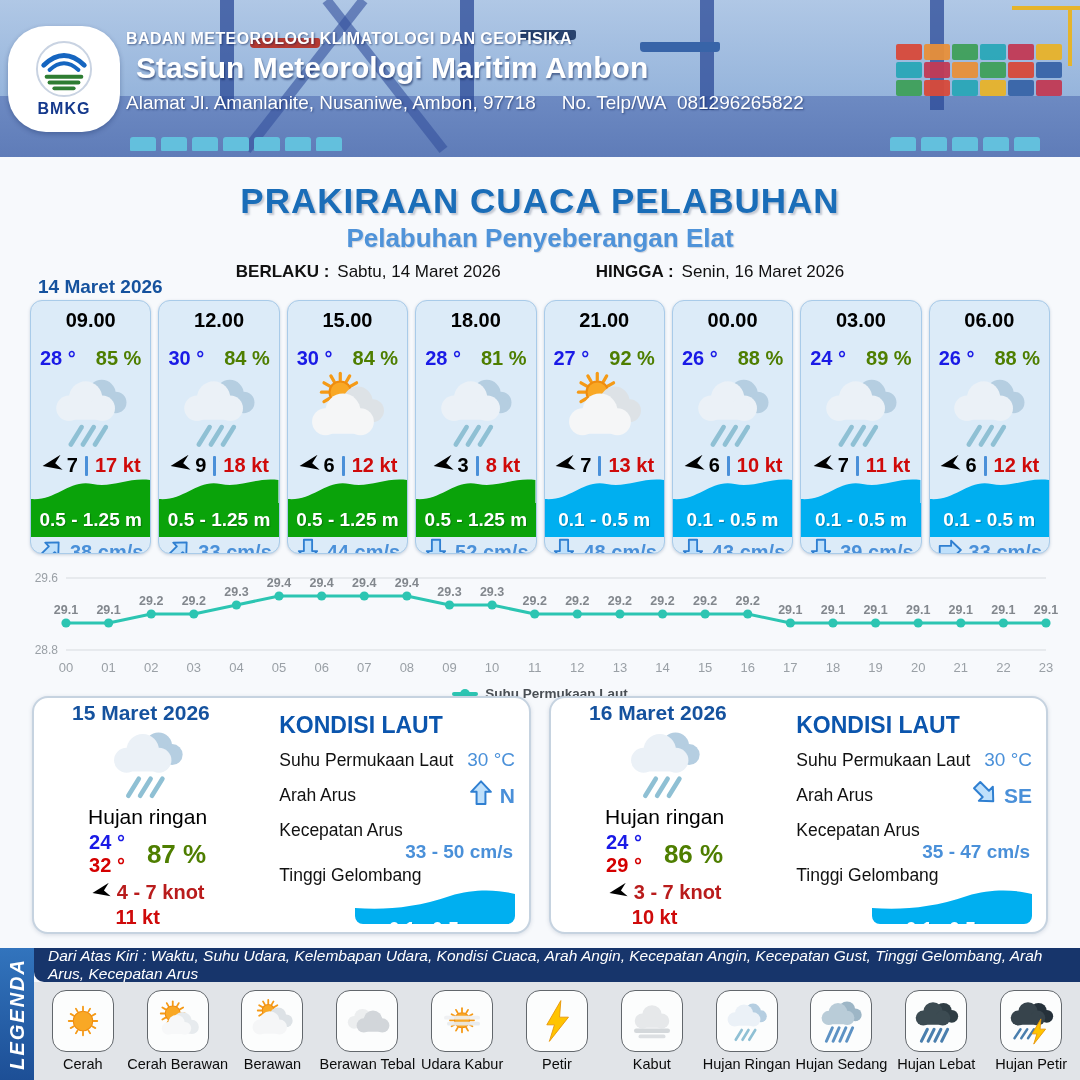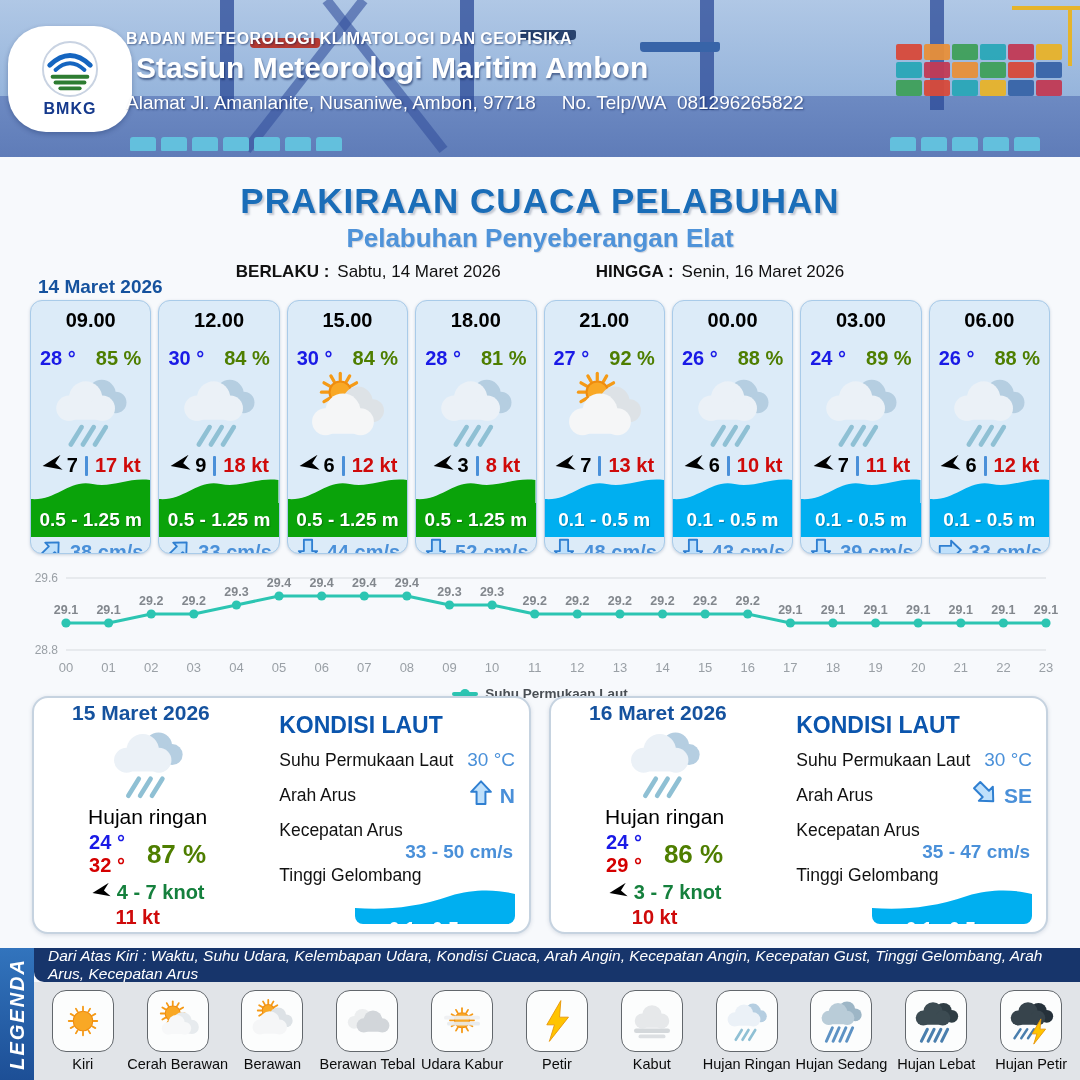--- a/index.html
+++ b/index.html
@@ -12,21 +12,21 @@
   .hdr-sky{position:absolute;left:0;top:0;width:100%;height:96px;background:linear-gradient(180deg,#b9d0ea,#9dbce0);opacity:.85;}
   .hdr-mull{position:absolute;top:0;width:14px;height:110px;background:#2b4a97;opacity:.75;}
   .hdr-diag{position:absolute;top:-20px;width:10px;height:190px;background:#34509d;opacity:.6;}
   .ship{position:absolute;height:10px;border-radius:2px 2px 4px 4px;}
   .containers{position:absolute;right:18px;top:44px;display:grid;grid-template-columns:repeat(6,26px);grid-auto-rows:16px;gap:2px;opacity:.95;}
   .containers div{border-radius:2px;}
   .crane{position:absolute;right:8px;top:6px;width:4px;height:60px;background:#e5b42c;}
   .crane:before{content:"";position:absolute;left:-56px;top:0;width:70px;height:4px;background:#e5b42c;}
   .chairs{position:absolute;bottom:6px;display:flex;gap:5px;}
   .chairs div{width:26px;height:14px;background:#63c0dd;border-radius:3px 3px 1px 1px;}
-  .logo-pill{position:absolute;left:8px;top:26px;width:124px;height:106px;background:#fff;border-radius:38px;
+  .logo-pill{position:absolute;left:8px;top:26px;width:112px;height:106px;background:#fff;border-radius:38px;
      display:flex;flex-direction:column;align-items:center;justify-content:center;box-shadow:0 2px 5px rgba(10,30,80,.3);}
   .logo-txt{font-weight:bold;font-size:16px;color:#15398c;letter-spacing:1px;margin-top:2px;}
   .hdr-text{position:absolute;left:126px;top:30px;color:#fff;}
   .hdr-agency{font-size:16px;font-weight:bold;letter-spacing:.4px;text-shadow:1px 1px 2px rgba(10,30,80,.55);}
   .hdr-station{font-size:30px;font-weight:bold;margin-top:3px;margin-left:10px;text-shadow:1px 2px 2px rgba(10,30,80,.55);}
   .hdr-addr{font-size:19px;margin-top:7px;text-shadow:1px 1px 2px rgba(10,30,80,.55);}
   .hdr-addr span{margin-right:26px;}
 
   
   .title-main{margin-top:14px;text-align:center;font-size:35px;font-weight:bold;letter-spacing:1px;color:#1a6db8;
@@ -68,21 +68,21 @@
   .dcard{flex:1;height:238px;background:#fff;border:2px solid #c6d3e0;border-radius:16px;
      display:flex;padding:8px 14px 8px 10px;box-sizing:border-box;box-shadow:0 1px 4px rgba(80,100,130,.2);}
   .d-left{width:44%;display:flex;flex-direction:column;align-items:center;justify-content:center;}
   .d-date{align-self:flex-start;margin-left:28px;font-size:21px;font-weight:bold;color:#15529e;}
   .d-icon{height:84px;margin-top:-4px;}
   .d-cond{font-size:21px;color:#000;margin-top:0px;}
   .d-th{display:flex;align-items:center;gap:22px;margin-top:2px;}
   .d-temps{display:flex;flex-direction:column;font-size:20px;font-weight:bold;line-height:1.15;}
   .tmin{color:#1a1ae6;} .tmax{color:#d40000;}
   .d-hum{font-size:26px;font-weight:bold;color:#4e7e00;}
-  .d-wind{display:flex;align-items:center;gap:6px;font-size:20px;font-weight:bold;color:#15803d;margin-top:4px;}
+  .d-wind{display:flex;align-items:center;gap:6px;font-size:20px;font-weight:bold;color:#b91c1c;margin-top:4px;}
   .d-gust{font-size:20px;font-weight:bold;color:#cf0a0a;margin-top:2px;margin-left:-20px;}
   .d-right{flex:1;padding-left:16px;display:flex;flex-direction:column;}
   .sea-title{font-size:23px;font-weight:bold;color:#0b55ad;margin:6px 0 6px 12px;}
   .sea-row{display:flex;justify-content:space-between;align-items:center;font-size:17.5px;color:#111;
      margin:4px 0 4px 12px;}
   .sea-val{color:#4a90d9;font-weight:normal;font-size:19px;}
   .sea-dir{display:flex;align-items:center;gap:5px;color:#4a90d9;font-weight:bold;font-size:21px;}
   .sea-speed{align-self:flex-end;color:#4a90d9;font-weight:bold;font-size:19px;margin:0 2px 2px 0;}
   .sea-wave{align-self:flex-end;width:160px;margin-top:2px;border-radius:0 0 8px 8px;overflow:hidden;}
   .sea-wave svg{display:block;width:100%;height:24px;}
@@ -833,21 +833,21 @@
                   <line x1="18" y1="32" x2="13" y2="32"></line>
                   <line x1="19.87564434701786" y1="25" x2="15.545517328095666" y2="22.5"></line>
                   <line x1="24.999999999999993" y1="19.87564434701786" x2="22.499999999999993" y2="15.54551732809567"></line>
                   <line x1="31.999999999999996" y1="18" x2="31.999999999999996" y2="13"></line>
                   <line x1="39" y1="19.87564434701786" x2="41.5" y2="15.545517328095666"></line>
                   <line x1="44.12435565298214" y1="24.999999999999993" x2="48.45448267190433" y2="22.499999999999993"></line>
                 </g>
                 <circle cx="32" cy="32" r="13" fill="#f9a825" stroke="#ef8c0e" stroke-width="1.5"></circle>
               </svg>
             </div>
-    <div class="leg-label">Kiri</div>
+    <div class="leg-label">Cerah</div>
   </div>
 
   <div class="leg-item">
     <div class="leg-box">
               <svg width="48" height="48" viewBox="0 0 64 64">
                 <g stroke="#f59a16" stroke-width="2.4" stroke-linecap="round">
                   <line x1="36" y1="22" x2="41" y2="22"></line>
                   <line x1="34.52627944162883" y1="27.5" x2="38.85640646055102" y2="30"></line>
                   <line x1="30.5" y1="31.526279441628823" x2="33" y2="35.856406460551014"></line>
                   <line x1="25" y1="33" x2="25" y2="38"></line>

